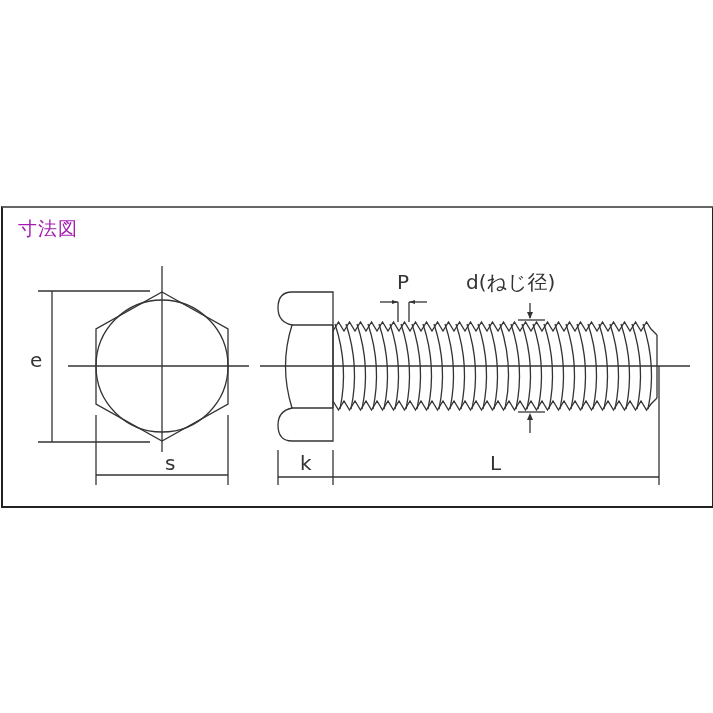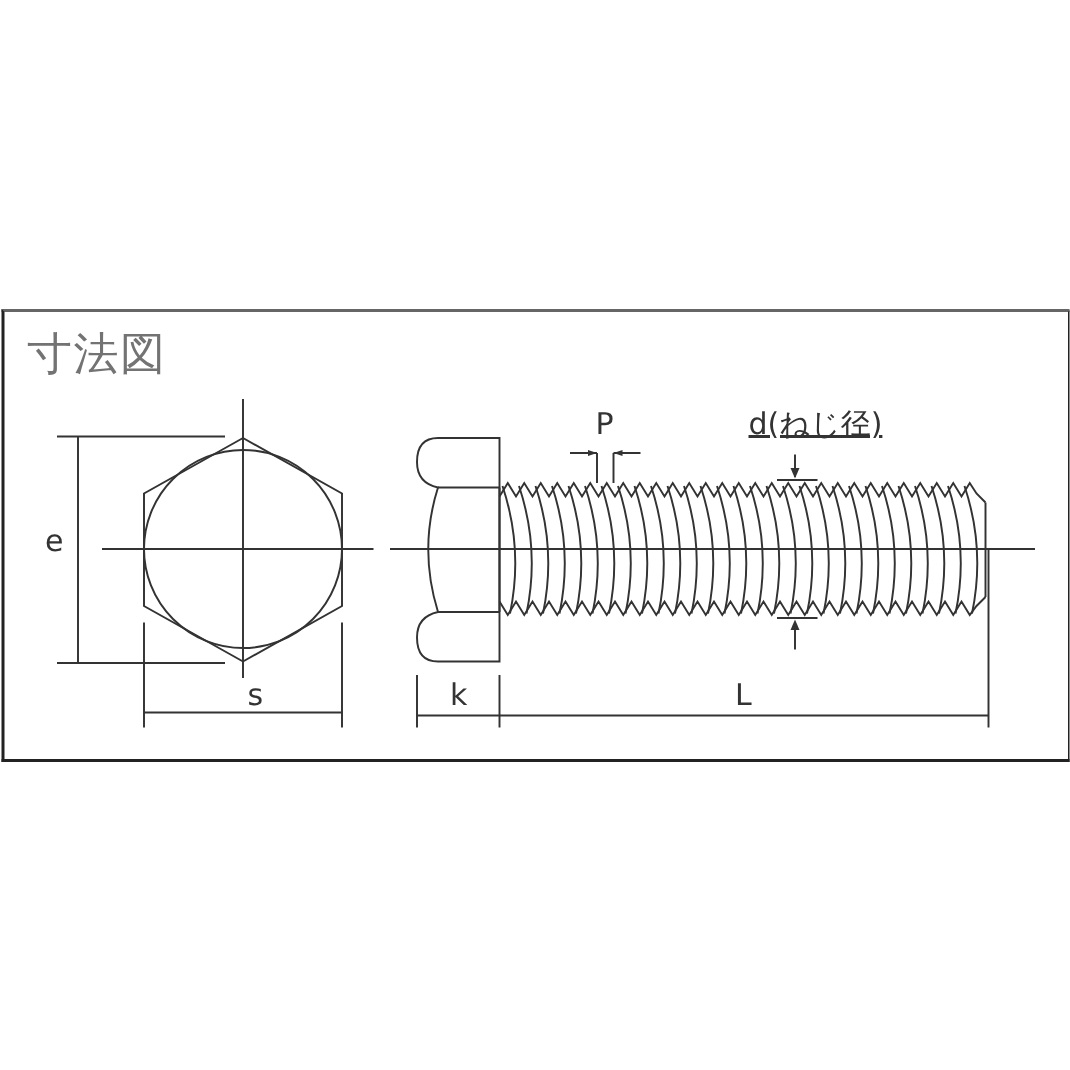--- a/index.html
+++ b/index.html
@@ -1,18 +1,18 @@
 <!DOCTYPE html>
 <html><head>
 <meta charset="utf-8">
 <style>
   html, body { margin: 0; padding: 0; background: #ffffff; }
   body { width: 713px; height: 713px; position: relative; overflow: hidden; font-family: "DejaVu Sans", "Liberation Sans", sans-serif; }
   .frame { position: absolute; left: 1px; top: 206px; width: 709px; height: 298px; border: 2px solid #222; border-top-color: #666; background: #fff; }
-  .title { position: absolute; left: 18px; top: 216px; font-size: 30px; color: #737373; letter-spacing: 1px; }
+  .title { position: absolute; left: 18px; top: 216px; font-size: 19px; color: #a21caf; letter-spacing: 1px; }
   svg.drawing { position: absolute; left: 0; top: 0; }
   .lbl { position: absolute; font-size: 20px; color: #333; line-height: 1; }
 </style>
 </head>
 <body>
 
 <div class="frame"></div>
 <div class="title">寸法図</div>
 
 <svg class="drawing" width="713" height="713" viewBox="0 0 713 713">
@@ -103,13 +103,13 @@
     <polygon points="530,319 527,312 533,312"></polygon>
     <polygon points="530,413 527,420 533,420"></polygon>
   </g>
 </svg>
 
 <div class="lbl" style="left:30px;top:350px;">e</div>
 <div class="lbl" style="left:165px;top:453px;">s</div>
 <div class="lbl" style="left:300px;top:453px;">k</div>
 <div class="lbl" style="left:490px;top:453px;">L</div>
 <div class="lbl" style="left:397px;top:272px;">P</div>
-<div class="lbl" style="left:499px;top:272px;text-decoration:underline;">d(ねじ径)</div>
+<div class="lbl" style="left:466px;top:272px;">d(ねじ径)</div>
 
 </body></html>

